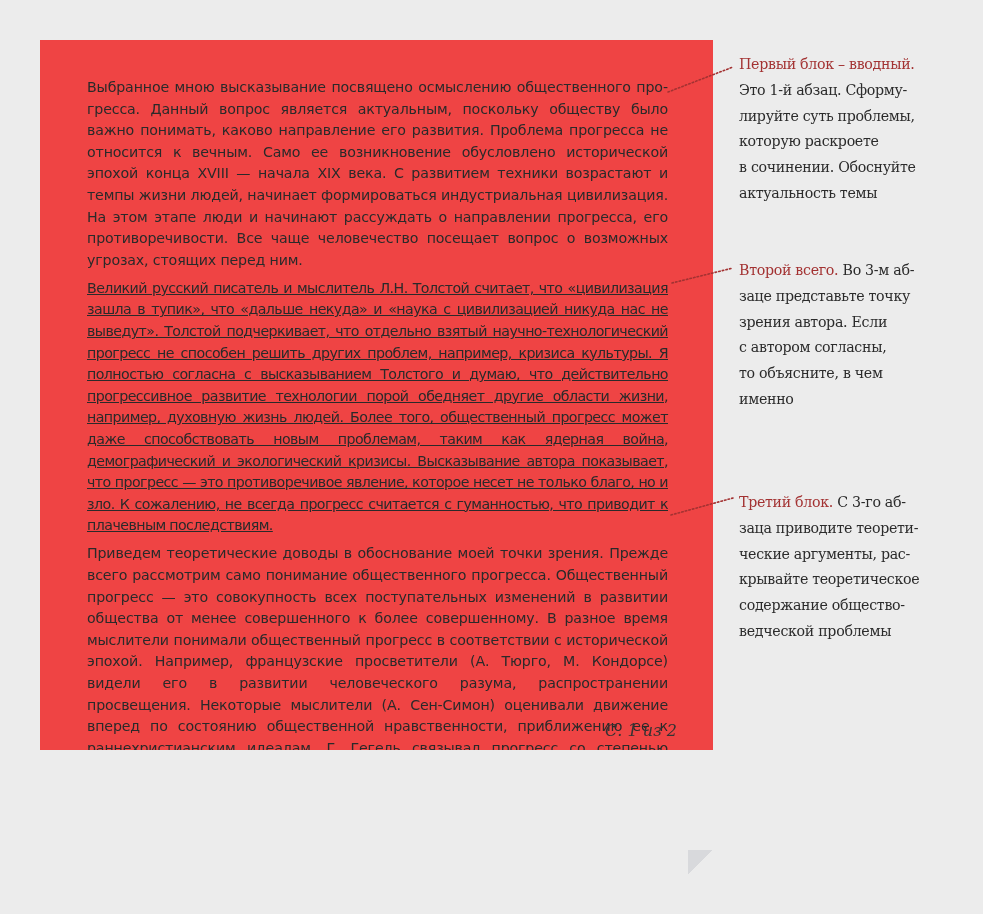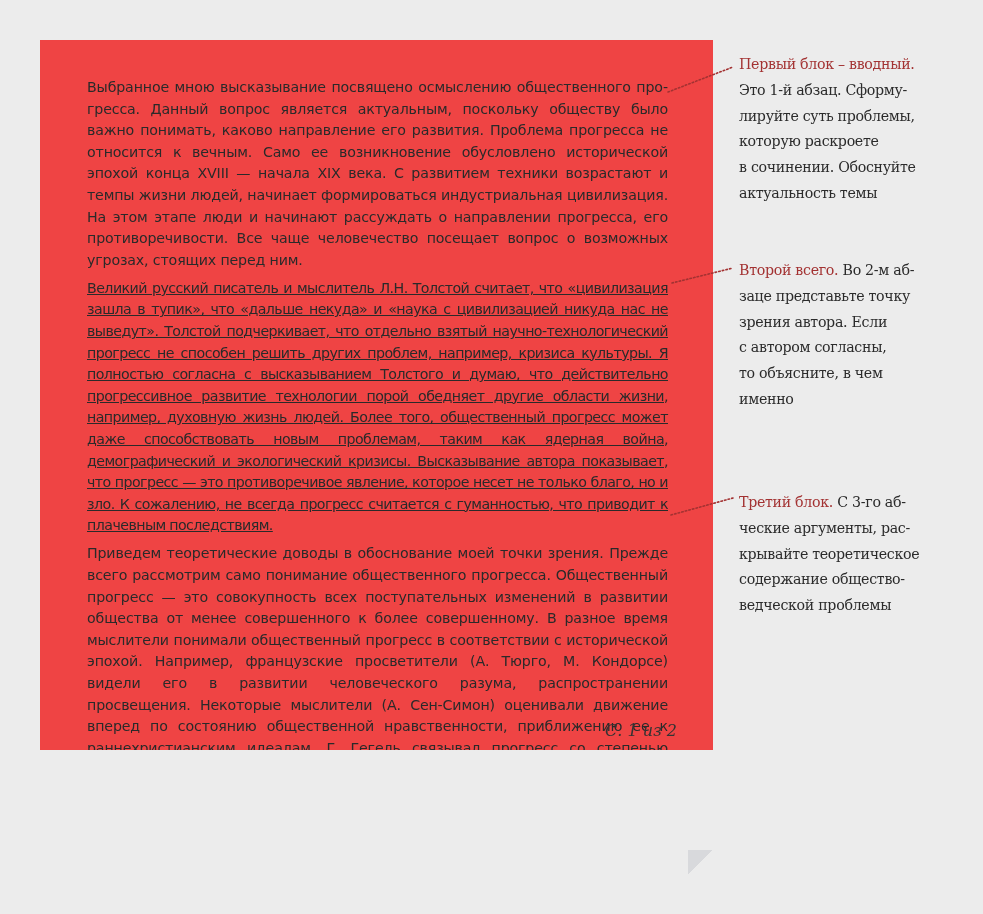--- a/index.html
+++ b/index.html
@@ -83,27 +83,28 @@
 <div class="note" style="top:52px;">
   <div><span class="head">Первый блок – вводный.</span></div>
   <div>Это 1-й абзац. Сформу-</div>
   <div>лируйте суть проблемы,</div>
   <div>которую раскроете</div>
   <div>в сочинении. Обоснуйте</div>
   <div>актуальность темы</div>
 </div>
 
 <div class="note" style="top:258px;">
-  <div><span class="head">Второй всего.</span><span> Во 2-м аб-</span></div>
+  <div><span class="head">Второй всего.</span><span> Во 3-м аб-</span></div>
   <div>заце представьте точку</div>
   <div>зрения автора. Если</div>
   <div>с автором согласны,</div>
   <div>то объясните, в чем</div>
   <div>именно</div>
 </div>
 
 <div class="note" style="top:490px;">
   <div><span class="head">Третий блок.</span><span> С 3-го аб-</span></div>
+  <div>заца приводите теорети-</div>
   <div>ческие аргументы, рас-</div>
   <div>крывайте теоретическое</div>
   <div>содержание общество-</div>
   <div>ведческой проблемы</div>
 </div>
 
 </body></html>

